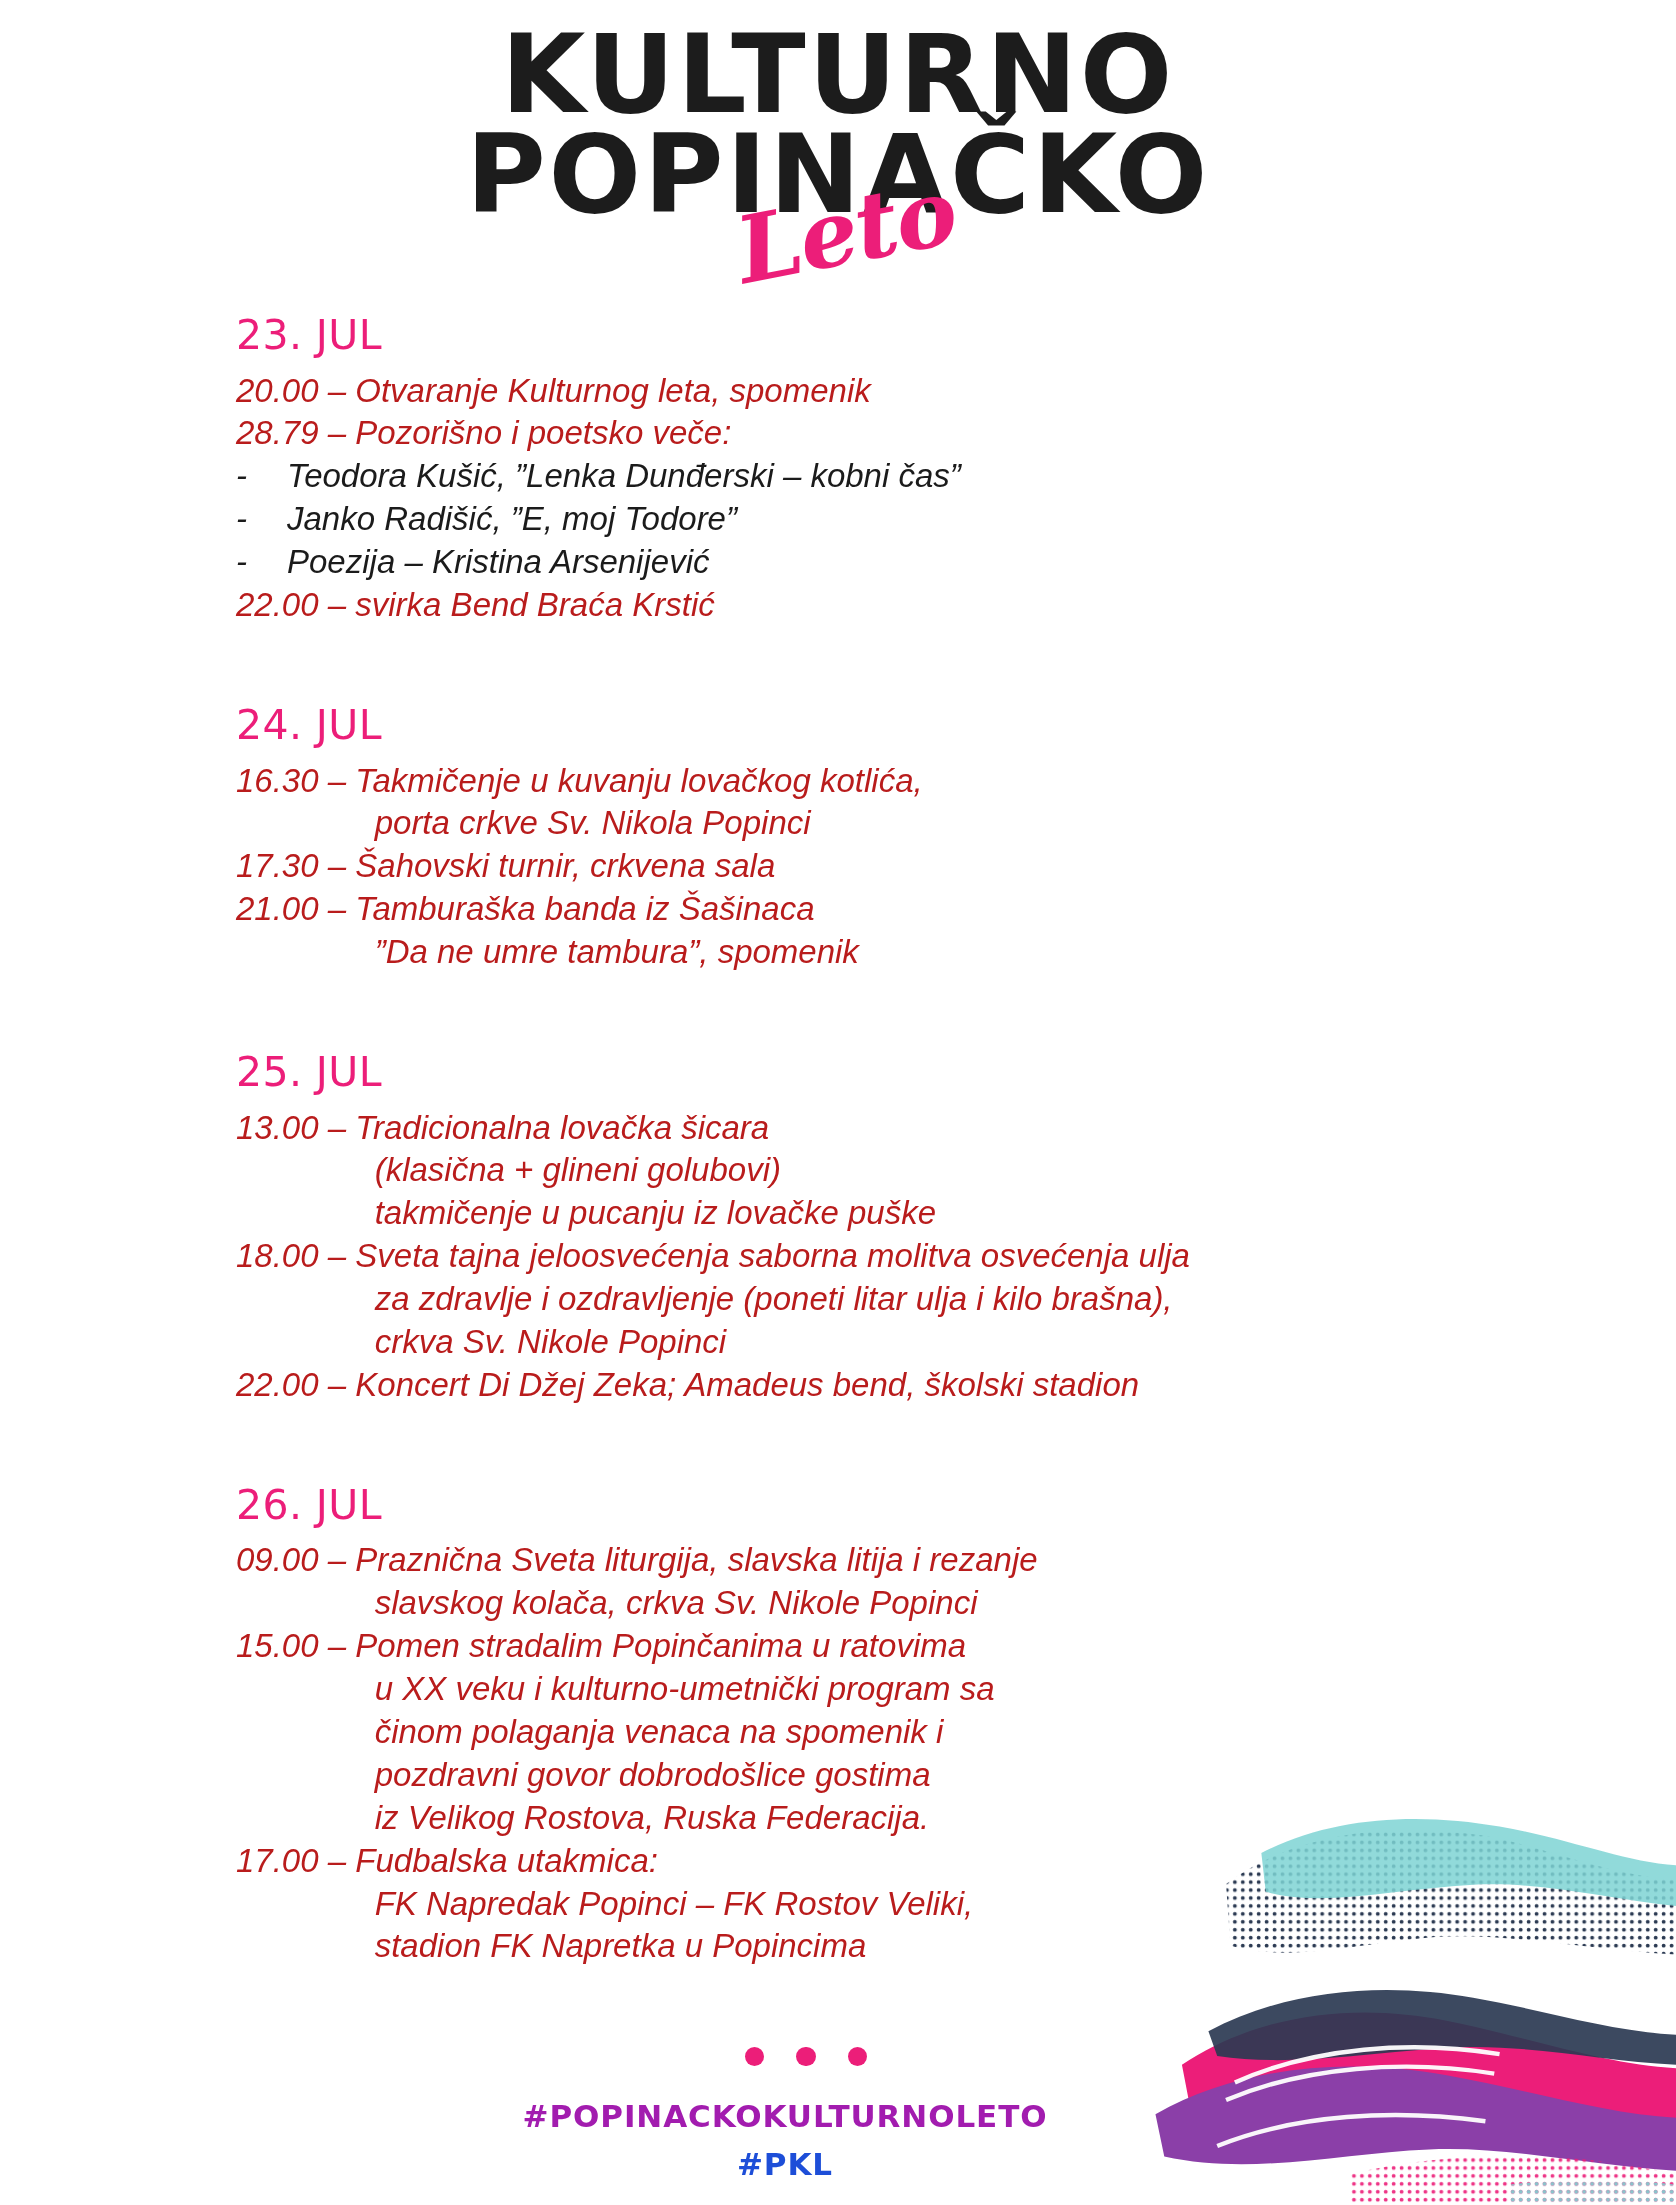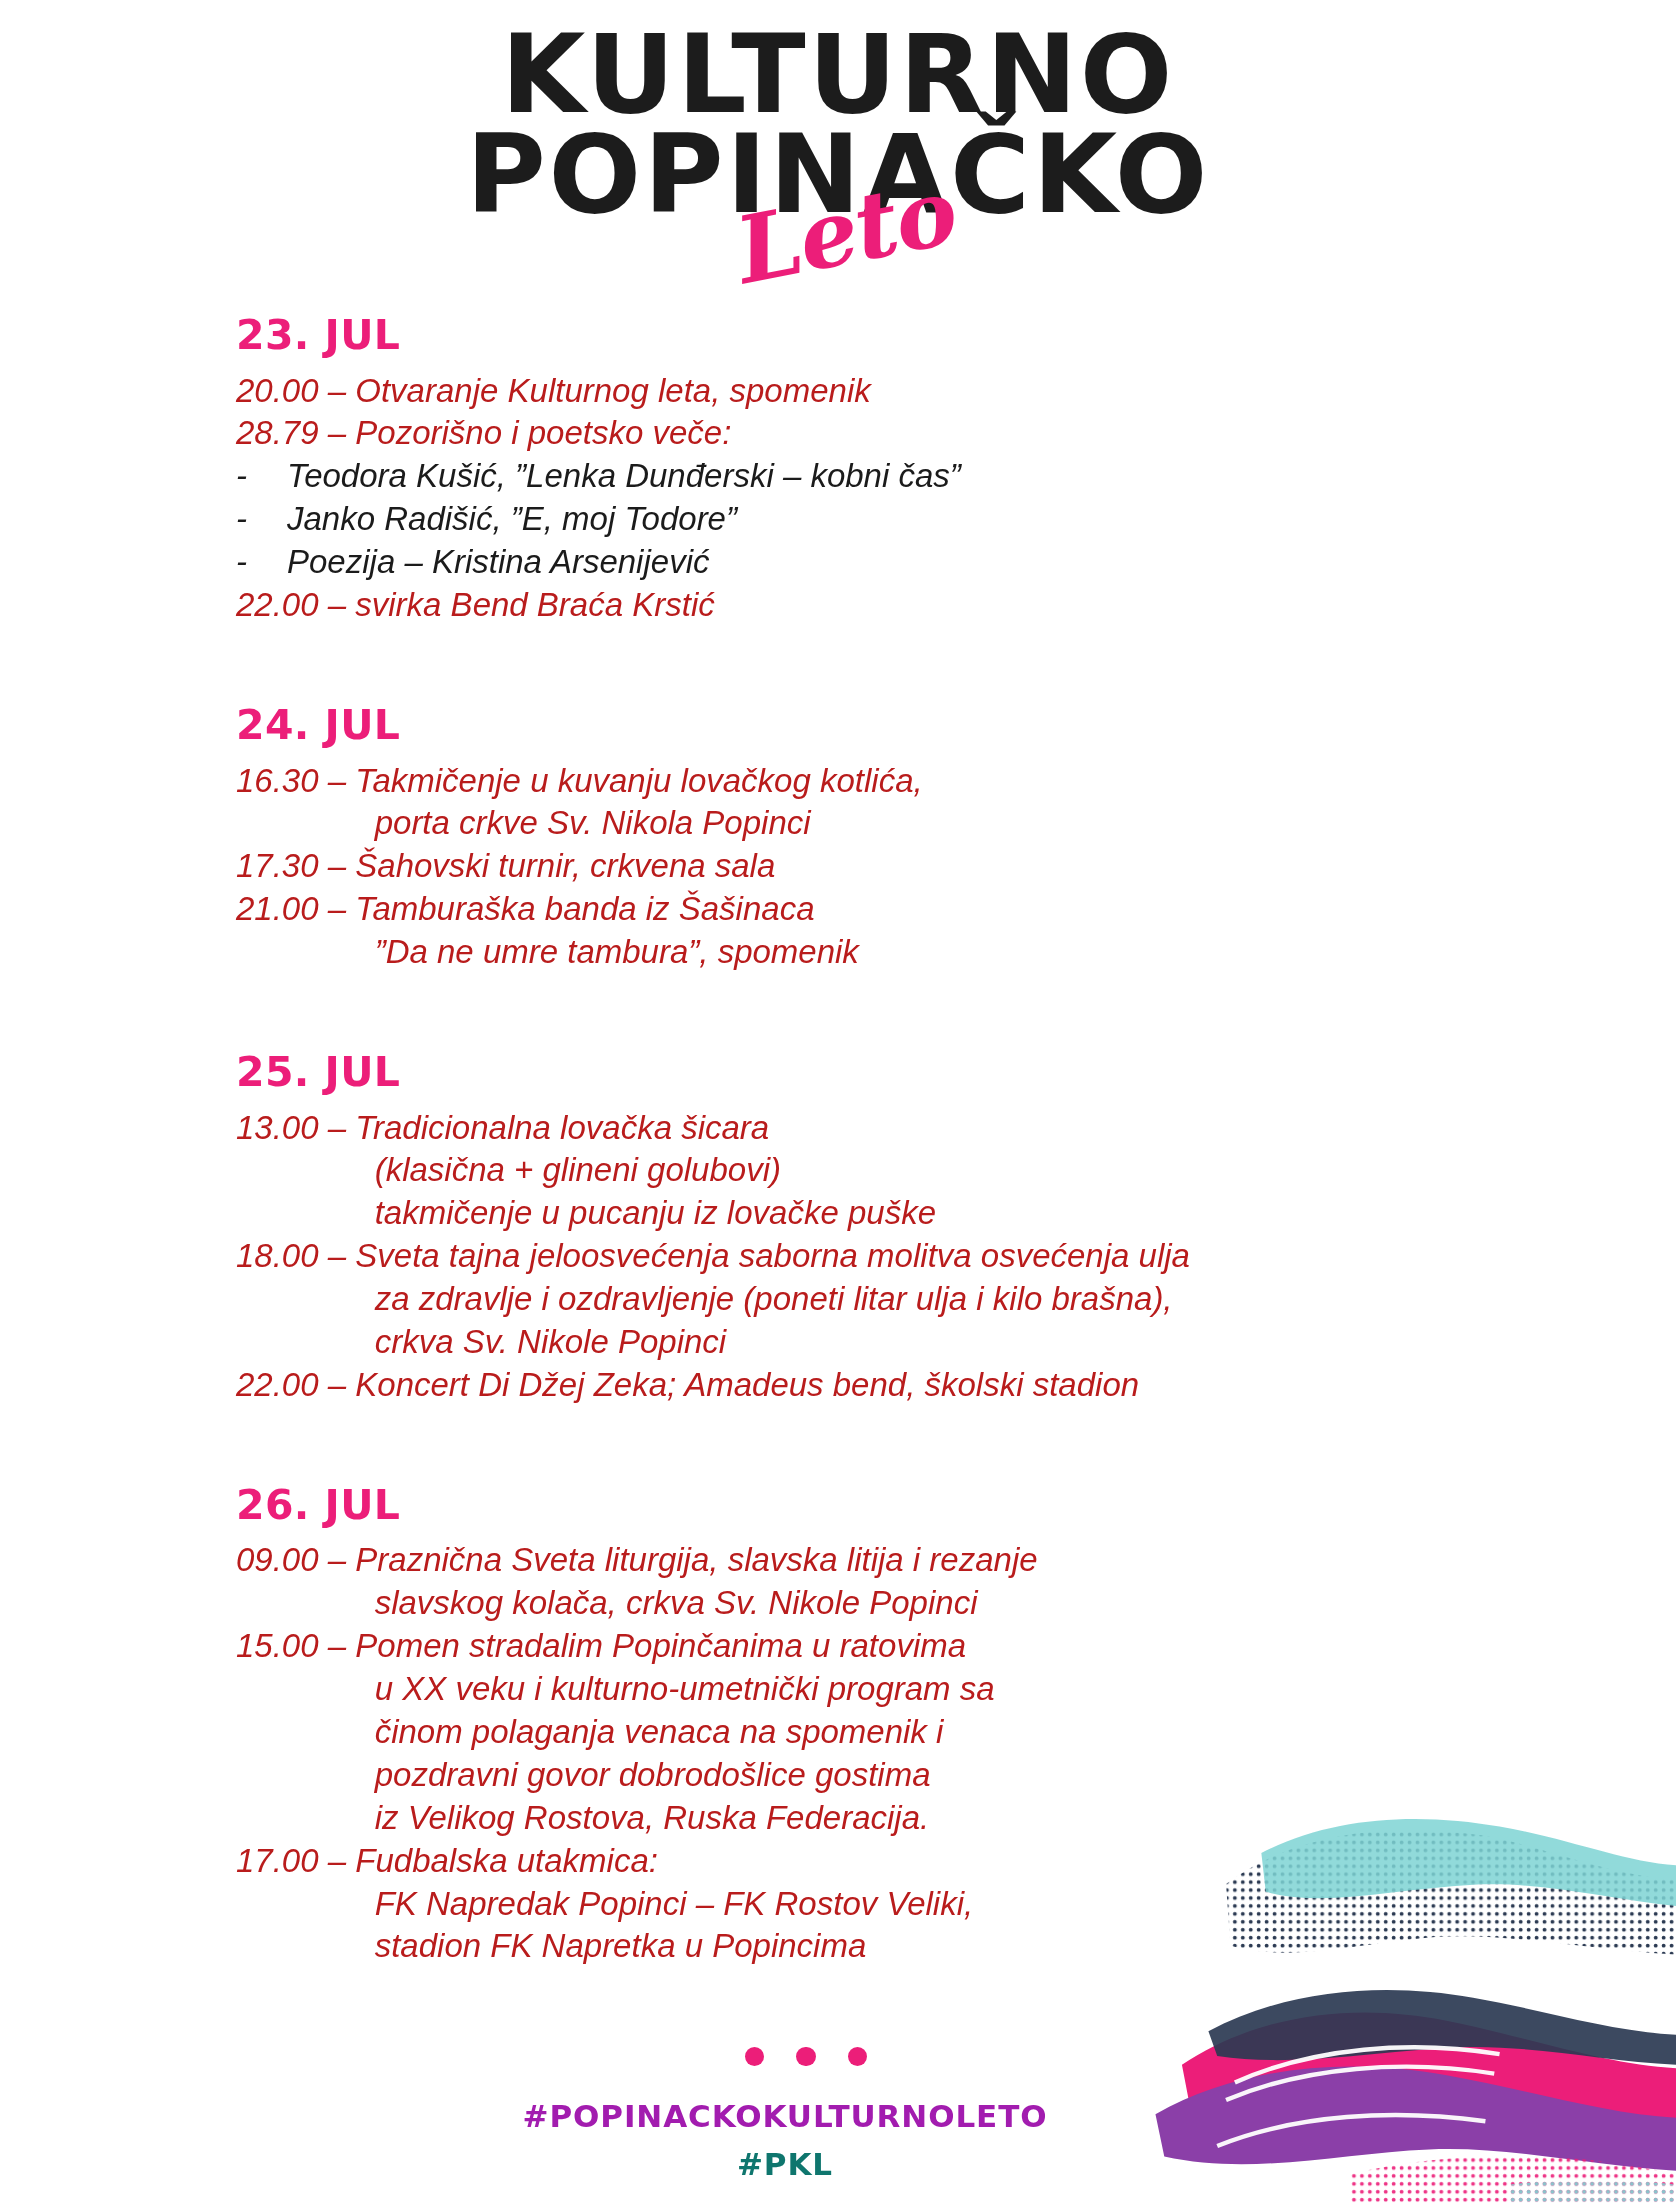--- a/index.html
+++ b/index.html
@@ -61,21 +61,21 @@
     width: 1253px;
   }
   .day-block {
     margin-bottom: 74px;
   }
   .day-block:last-child {
     margin-bottom: 0;
   }
   .day-heading {
     font-family: "DejaVu Sans", sans-serif;
-    font-weight: bold;
+    font-weight: normal;
     font-size: 41px;
     color: #ec1e79;
     letter-spacing: 0.4px;
     margin-bottom: 10.6px;
   }
   .entry {
     display: flex;
     align-items: flex-start;
     font-style: italic;
     font-size: 33px;
@@ -129,21 +129,21 @@
     font-weight: bold;
     font-size: 31px;
     letter-spacing: 0.9px;
     color: #a21caf;
   }
   .hashtag-sub {
     font-family: "DejaVu Sans", sans-serif;
     font-weight: bold;
     font-size: 31px;
     letter-spacing: 0.9px;
-    color: #0f766e;
+    color: #1d4ed8;
     margin-top: 12.4px;
   }
 
   
   .brush-art {
     position: absolute;
     right: 0;
     bottom: 0;
     width: 547px;
     height: 406px;

